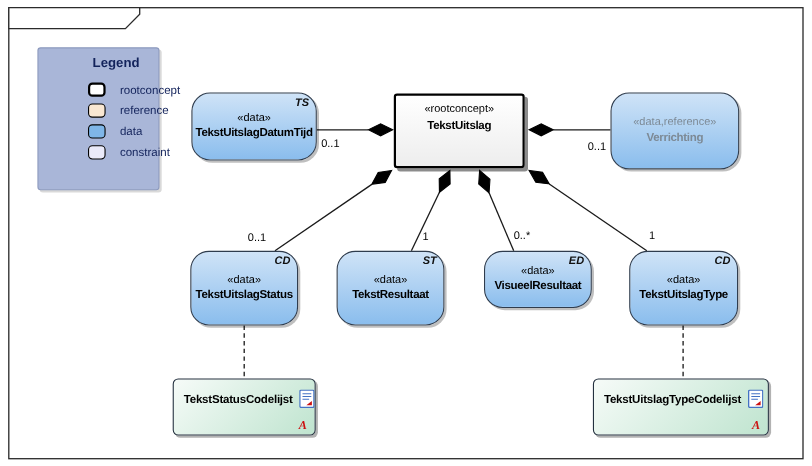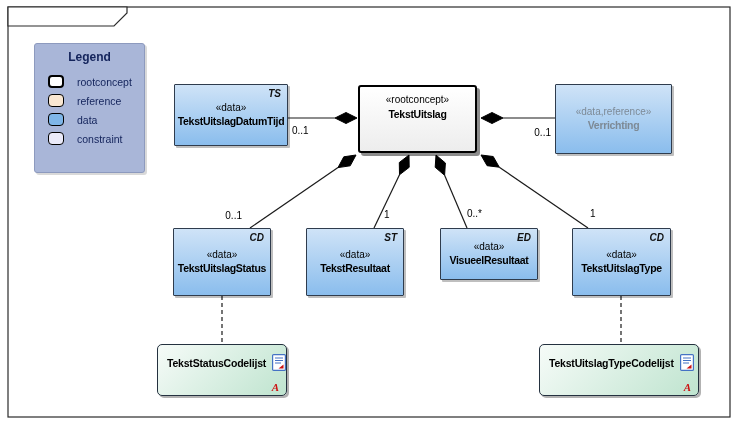--- a/index.html
+++ b/index.html
@@ -12,41 +12,41 @@
   .conn.dashed{stroke-dasharray:4 3;}
   .diamond{fill:#000;stroke:#000;}
   .mult{font:10px "Liberation Sans",sans-serif;fill:#000;}
   .tab-label{
     position:absolute;left:14px;top:10px;font-size:10.5px;font-weight:bold;color:#000;
   }
   
   .legend{
     position:absolute;left:34px;top:43px;width:111px;height:130px;
     background:var(--legend_bg);border:1px solid #8d9abe;border-radius:3px;
-    box-sizing:border-box;box-shadow:2px 2px 0 rgba(0,0,0,0.15);
+    box-sizing:border-box;box-shadow:2px 2px 0 rgba(0,0,0,0.15);padding-left:32px;
   }
   .legend-title{
     text-align:center;font-size:12px;font-weight:bold;color:var(--legend_text);
     margin-top:6px;margin-bottom:5px;
   }
   .legend-row{display:flex;align-items:flex-end;gap:13px;padding-left:13px;height:19px;}
   .swatch{
     width:16px;height:13px;border:1.3px solid #000;border-radius:4px;
     box-sizing:border-box;flex:0 0 auto;
   }
   .swatch.thick{border-width:2.3px;}
   .legend-label{font-size:10.5px;color:var(--legend_text);}
   
   .node{
     position:absolute;box-sizing:border-box;display:flex;flex-direction:column;
     align-items:center;justify-content:center;text-align:center;
   }
   .node.blue{
     background:linear-gradient(180deg,var(--data_top),var(--data_bottom));
-    border:1.2px solid var(--node_border);border-radius:1px;
+    border:1.2px solid var(--node_border);border-radius:17px;
     box-shadow:2px 2px 0 rgba(0,0,0,0.25);
     align-items:center;
   }
   .node.root{
     background:linear-gradient(180deg,#ffffff,#ededed);
     border:2.6px solid #000;border-radius:3px;
     box-shadow:3px 3px 0 rgba(0,0,0,0.45);
     justify-content:flex-start;padding-top:6px;
   }
   .node.codelist{

